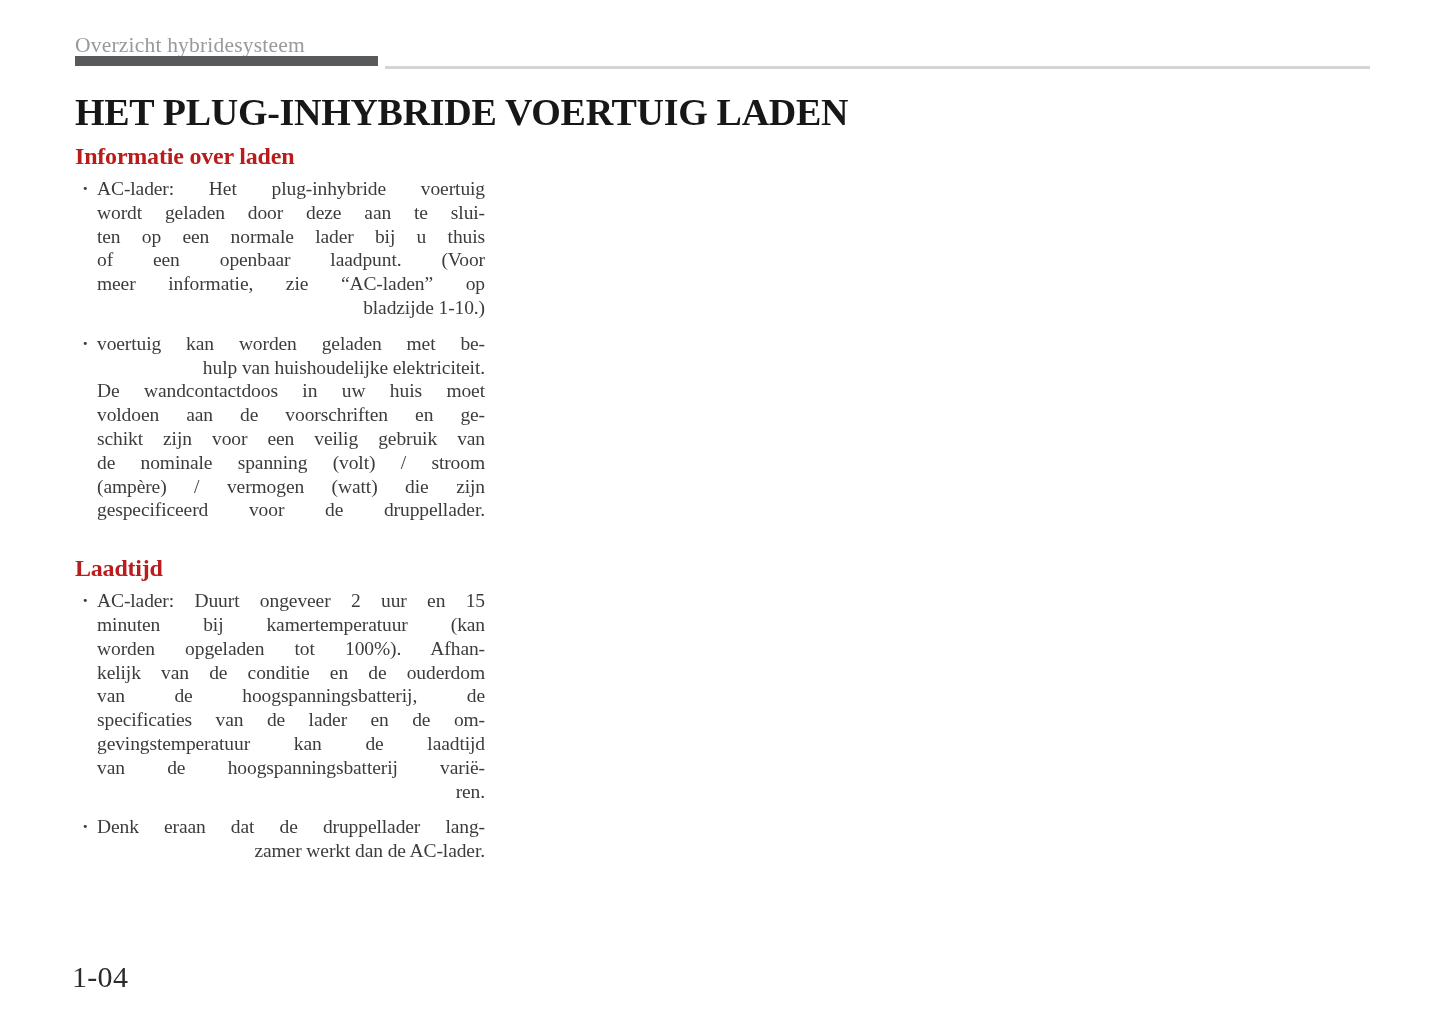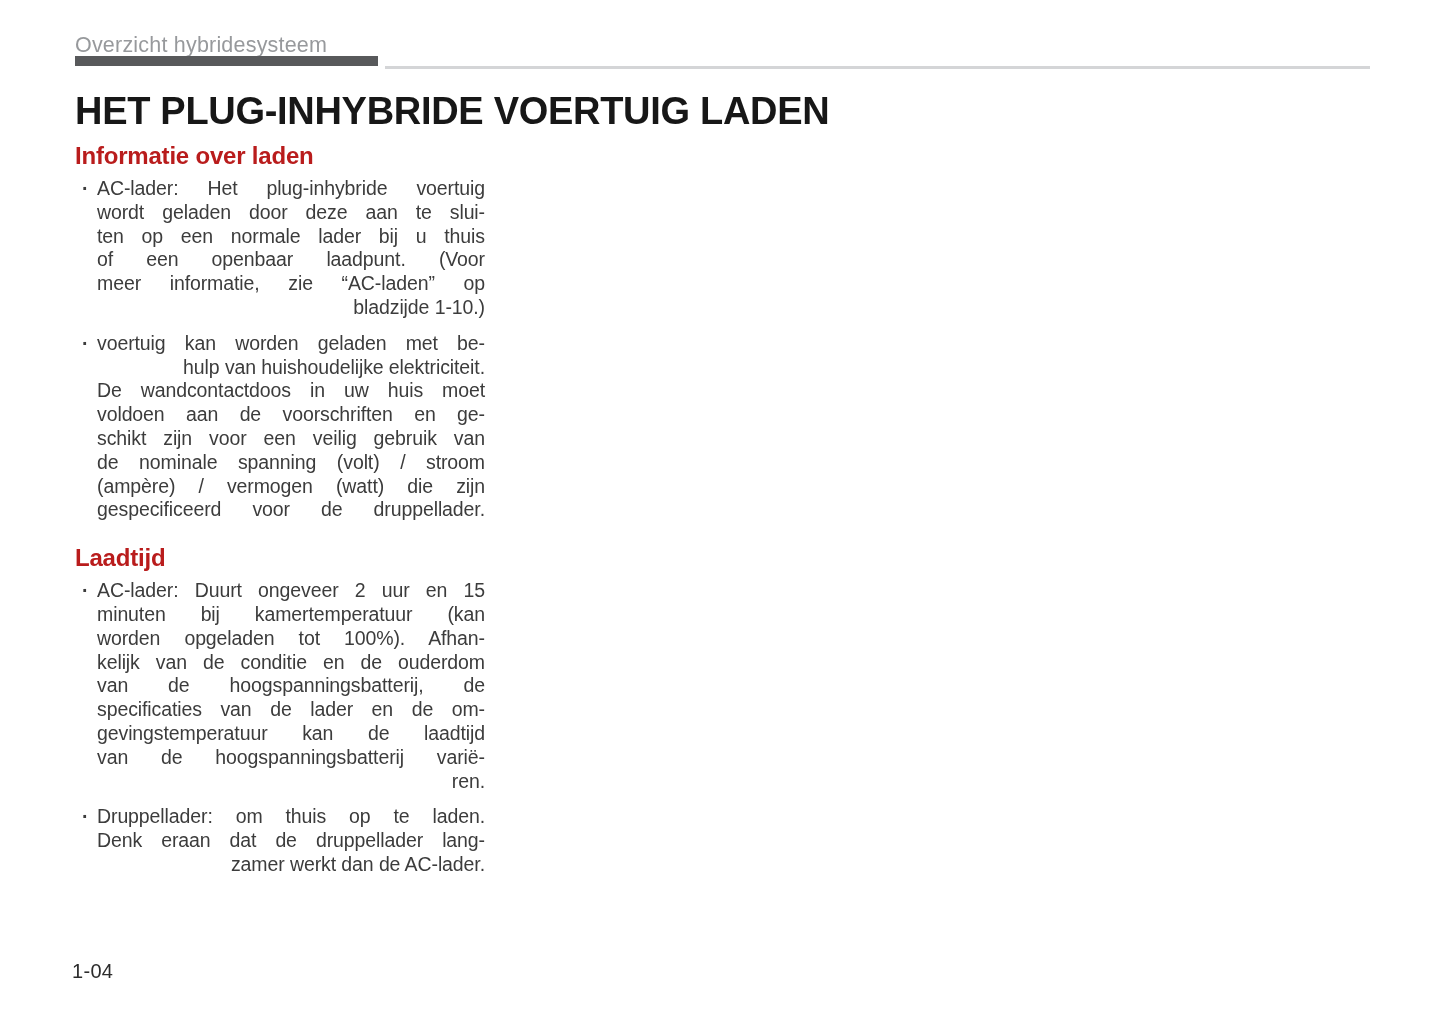--- a/index.html
+++ b/index.html
@@ -4,20 +4,21 @@
 <style>
   * { margin: 0; padding: 0; box-sizing: border-box; }
   html, body { width: 1445px; height: 1019px; background: #ffffff; overflow: hidden; }
   body { font-family: "Liberation Sans", "DejaVu Sans", sans-serif; }
 
   .page {
     position: relative;
     width: 1445px;
     height: 990px;
     background: #ffffff;
+    font-family: Liberation Serif, serif;
   }
 
   .breadcrumb {
     position: absolute;
     left: 75px;
     top: 33px;
     font-size: 21.5px;
     font-weight: 400;
     color: #97999c;
     letter-spacing: 0.2px;
@@ -61,21 +62,21 @@
   }
 
   .section-heading {
     font-size: 24px;
     font-weight: 700;
     color: #b91c1c;
     line-height: 28px;
     letter-spacing: -0.2px;
   }
 
-  .section + .section { margin-top: 22px; }
+  .section + .section { margin-top: 32px; }
 
   .bullet {
     display: flex;
     margin-top: 7px;
   }
   .bullet + .bullet { margin-top: 12px; }
 
   .bullet-marker {
     width: 22px;
     flex: 0 0 22px;
@@ -101,21 +102,21 @@
   }
   .line.just {
     text-align: justify;
     text-align-last: justify;
   }
 
   .page-number {
     position: absolute;
     left: 72px;
     top: 960px;
-    font-size: 20px;
+    font-size: 30px;
     font-weight: 400;
     color: #2c2c2c;
     letter-spacing: 0.3px;
     text-align: right;
   }
 </style>
 </head>
 <body>
 
 <div class="page">
@@ -168,21 +169,20 @@
             <div class="line just">van de hoogspanningsbatterij, de</div>
             <div class="line just">specificaties van de lader en de om-</div>
             <div class="line just">gevingstemperatuur kan de laadtijd</div>
             <div class="line just">van de hoogspanningsbatterij varië-</div>
             <div class="line">ren.</div>
           </div>
         </div>
         <div class="bullet">
           <span class="bullet-marker">·</span>
           <div class="bullet-text">
-            <div class="line just">Druppellader: om thuis op te laden.</div>
             <div class="line just">Denk eraan dat de druppellader lang-</div>
             <div class="line">zamer werkt dan de AC-lader.</div>
           </div>
         </div>
       </div>
     </div>
 
   <div class="page-number">1-04</div>
 
 </div>

